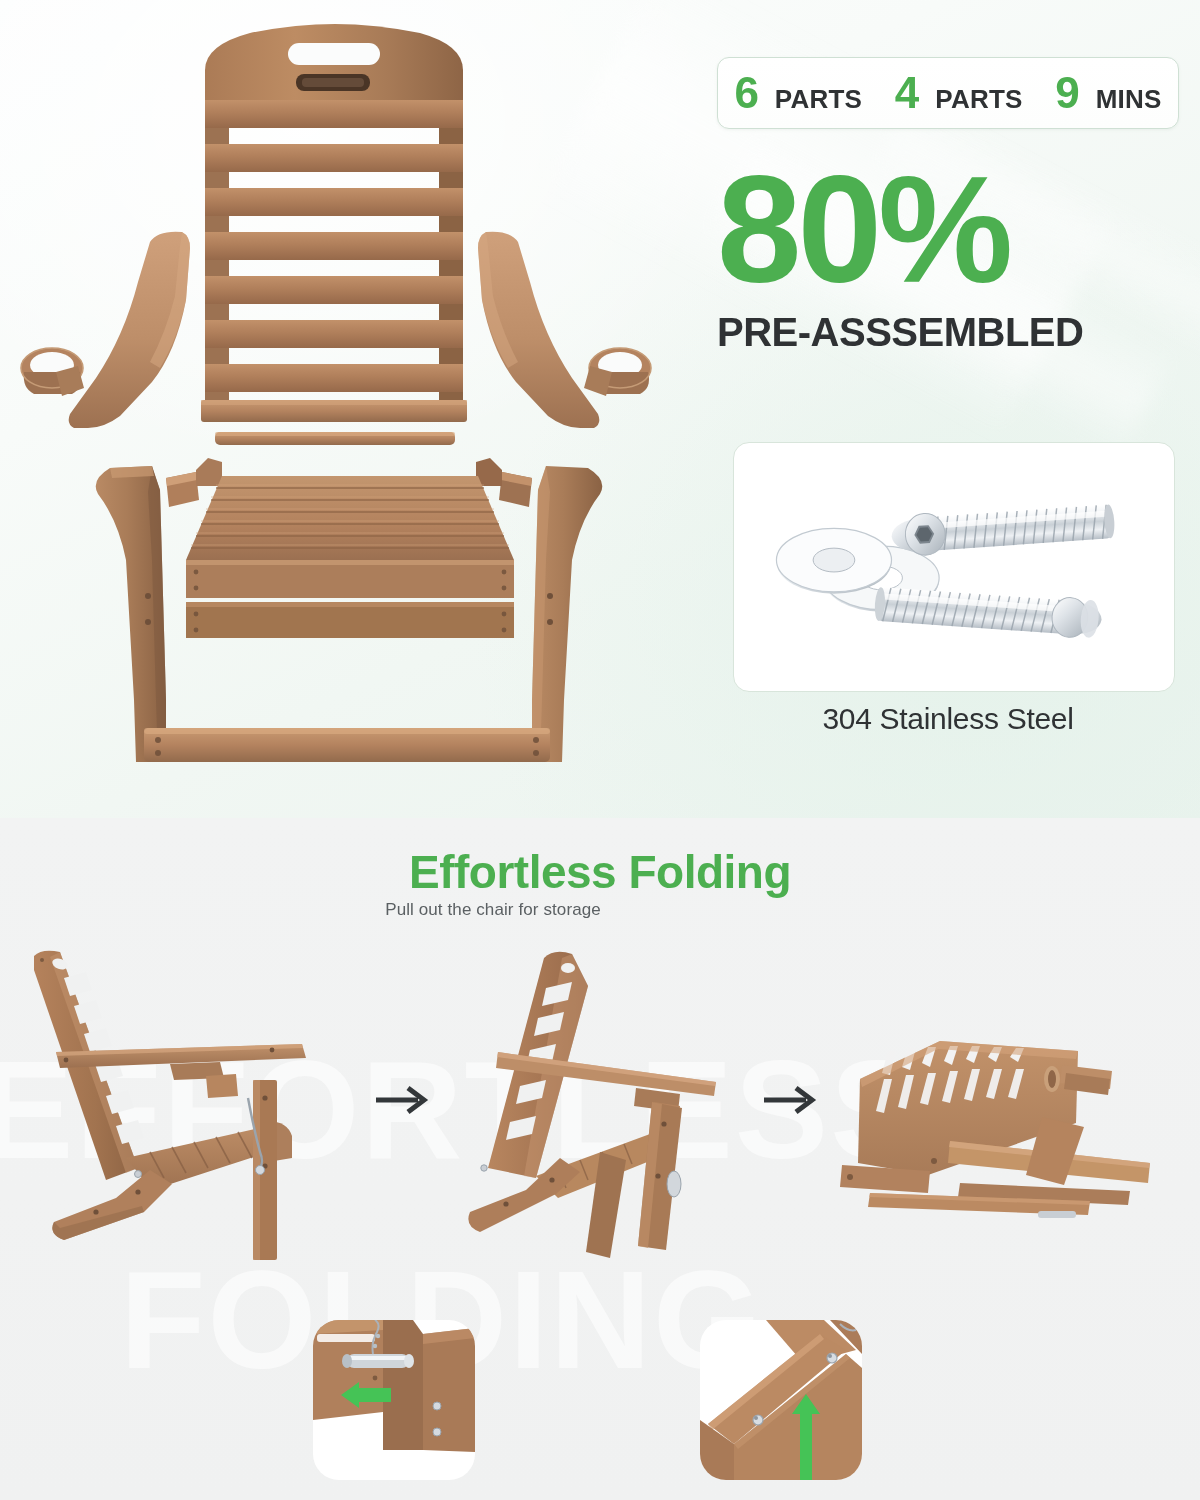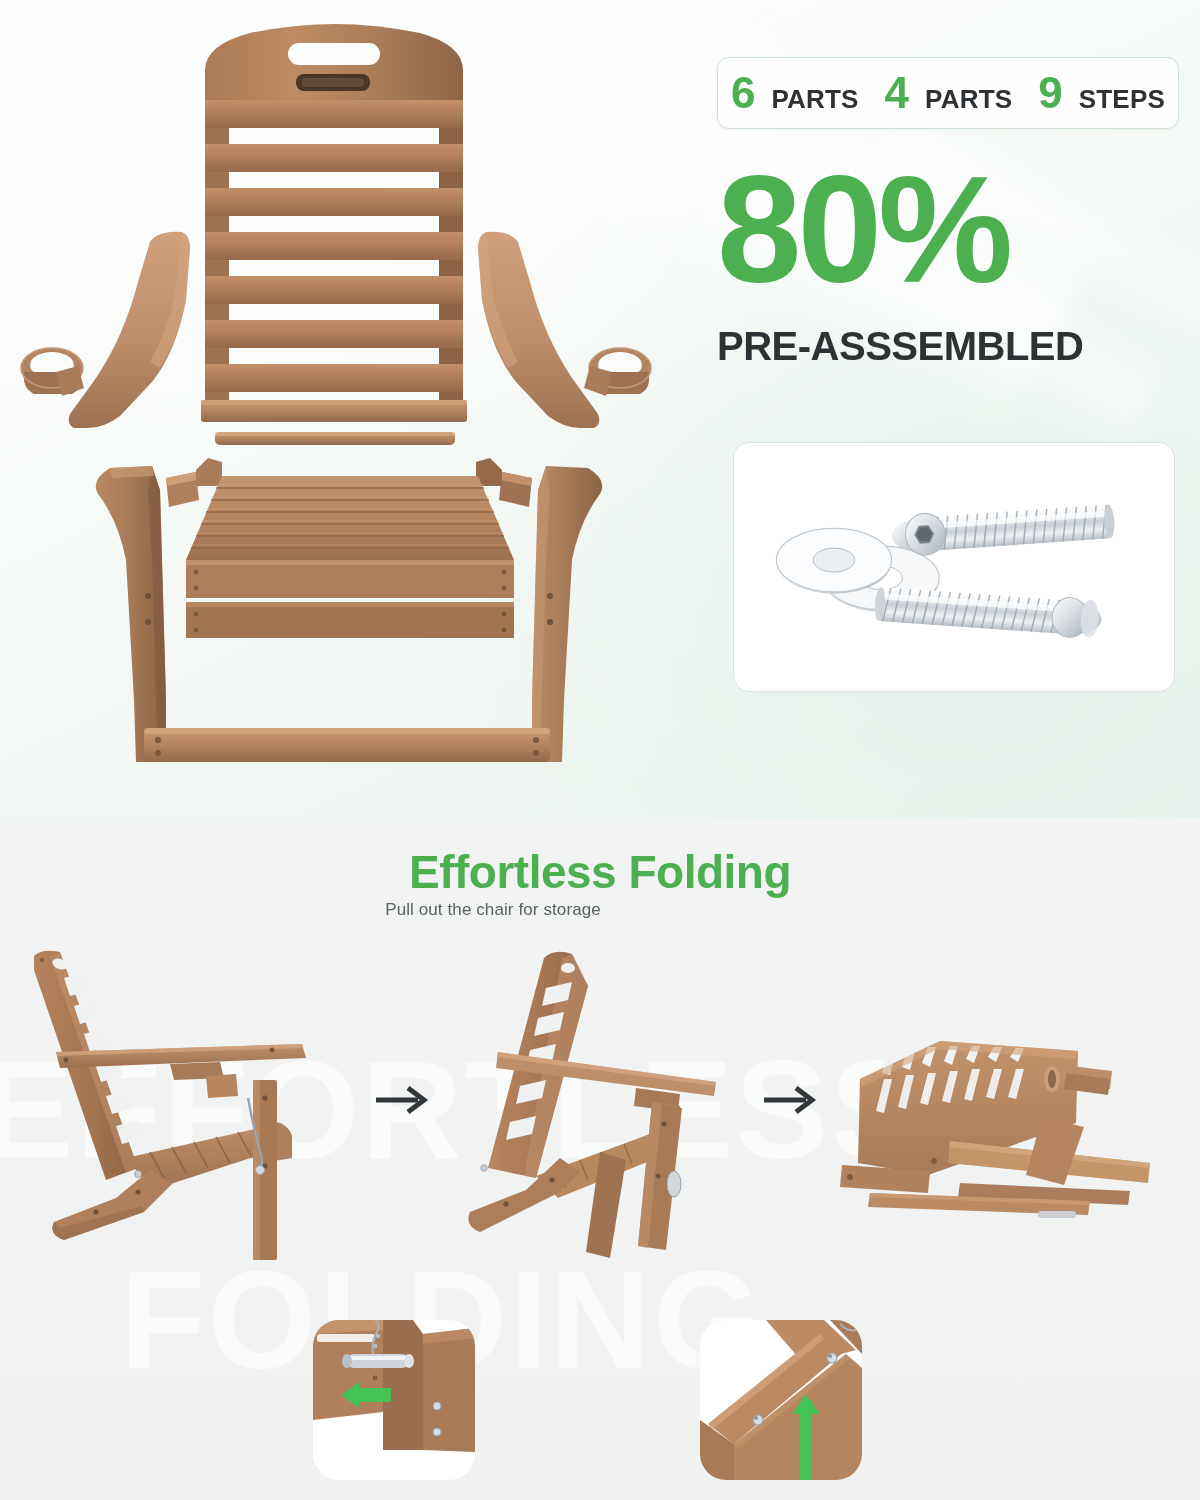--- a/index.html
+++ b/index.html
@@ -62,21 +62,21 @@
   }
 
   
   #pct-block { position: absolute; left: 717px; top: 160px; width: 462px; }
   #pct-value {
     color: #4caf50; font-size: 152px; font-weight: bold; line-height: .92;
     letter-spacing: -4px;
   }
   #pct-caption {
     color: #2f3234; font-size: 40px; font-weight: bold; letter-spacing: -.5px;
-    margin-top: 24px;
+    margin-top: 10px;
   }
 
   
   #hardware-card {
     position: absolute; left: 733px; top: 442px; width: 442px; height: 250px;
     border: 1.4px solid #d8e5db; border-radius: 16px; background: #ffffff;
     overflow: hidden;
   }
   #hardware-label {
     position: absolute; left: 717px; top: 702px; width: 462px; text-align: center;
@@ -291,21 +291,21 @@
     <div class="spec-item">
       <span class="spec-num">6</span>
       <span class="spec-unit">PARTS</span>
     </div>
     <div class="spec-item">
       <span class="spec-num">4</span>
       <span class="spec-unit">PARTS</span>
     </div>
     <div class="spec-item">
       <span class="spec-num">9</span>
-      <span class="spec-unit">STEPS</span>
+      <span class="spec-unit">MINS</span>
     </div>
   </div>
 
   <div id="pct-block">
     <div id="pct-value">80%</div>
     <div id="pct-caption">PRE-ASSSEMBLED</div>
   </div>
 
   <div id="hardware-card">
     <svg class="fill" viewBox="0 0 442 250" preserveAspectRatio="xMidYMid meet">
@@ -401,20 +401,21 @@
         <rect x="146" y="158" width="186" height="6" fill="#ffffff" opacity=".7"></rect>
         <ellipse cx="146" cy="169" rx="5" ry="17" fill="#cdd3d8"></ellipse>
 
         <path d="M332 152 Q368 152 370 169 Q368 186 332 186 Z" fill="url(#steelHead)"></path>
         <ellipse cx="338" cy="169" rx="18" ry="20" fill="url(#steelHead)"></ellipse>
         <ellipse cx="338" cy="169" rx="18" ry="20" fill="none" stroke="#aeb7bf" stroke-width="1"></ellipse>
         <ellipse cx="358" cy="169" rx="9" ry="19" fill="#dbe0e5" opacity=".9"></ellipse>
       </g>
     </svg>
   </div>
+  <div id="hardware-label">304 Stainless Steel</div>
 </div>
 
 <div id="bottom-panel"></div>
 
 <div class="watermark" id="wm-1">EFFORTLESS</div>
 <div class="watermark" id="wm-2">FOLDING</div>
 
 <div id="fold-title">Effortless Folding</div>
 <div id="fold-sub">Pull out the chair for storage</div>
 

